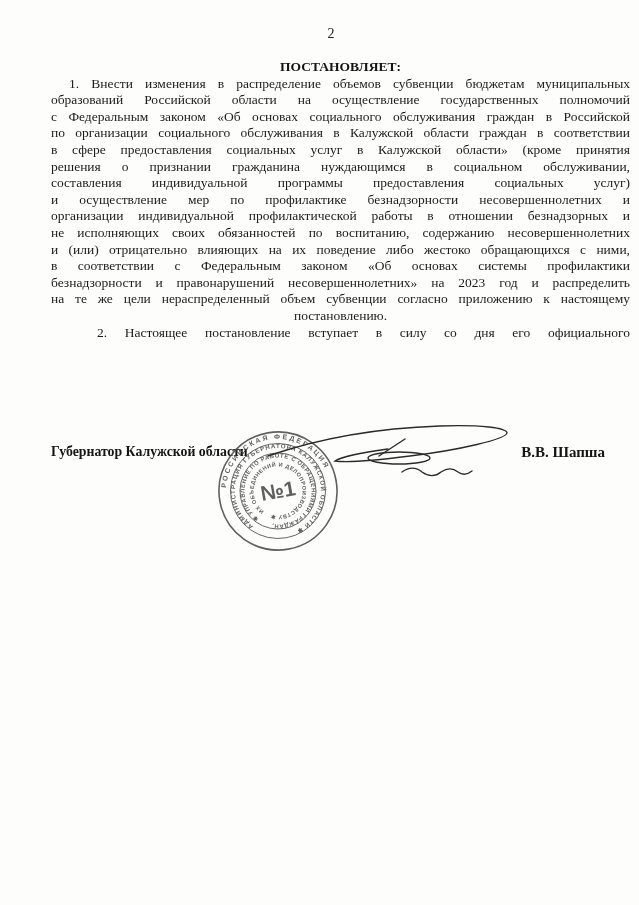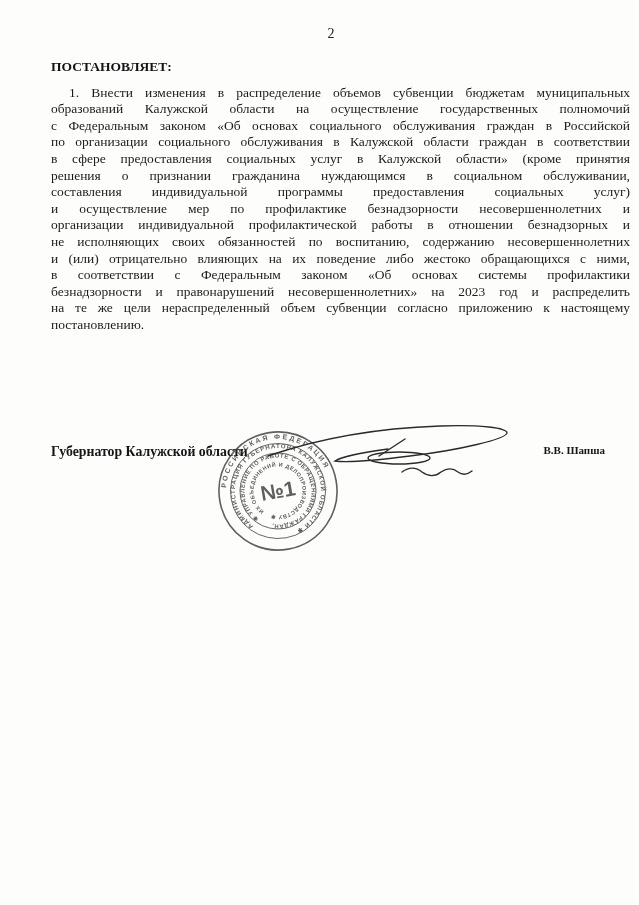--- a/index.html
+++ b/index.html
@@ -26,42 +26,42 @@
     position: absolute;
     top: 59px;
     left: 51px;
     width: 579px;
   }
   .line {
     font-size: 13.5px;
     line-height: 16.6px;
     height: 16.6px;
     white-space: nowrap;
-    text-align: left;
+    text-align: center;
     color: #1c1c1c;
   }
   .line.jl {
     white-space: normal;
     text-align: justify;
     text-align-last: justify;
   }
   .line.bold { font-weight: 700; color: #141414; }
   .gov-title {
     position: absolute;
     top: 444px;
     left: 51px;
     font-size: 13.8px;
     font-weight: 700;
     color: #151515;
   }
   .gov-name {
     position: absolute;
     top: 444px;
     right: 34px;
-    font-size: 11px;
+    font-size: 15px;
     font-weight: 700;
     color: #151515;
   }
   .stamp-svg {
     position: absolute;
     left: 208px;
     top: 421px;
     width: 140px;
     height: 140px;
     transform: rotate(-10deg);
@@ -89,35 +89,36 @@
 </style>
 </head>
 <body>
 
 <div class="page">
 
   <div class="page-number">2</div>
 
   <div class="doc-body">
       <div class="line bold">ПОСТАНОВЛЯЕТ:</div>
-      <div class="line jl" style="text-indent: 18px; margin-top: 9px;">1. Внести изменения в распределение объемов субвенции бюджетам муниципальных</div>
-      <div class="line jl">образований Калужской области на осуществление государственных полномочий</div>
+      <div class="line jl" style="text-indent: 18px;">1. Внести изменения в распределение объемов субвенции бюджетам муниципальных</div>
+      <div class="line jl">образований Российской области на осуществление государственных полномочий</div>
       <div class="line jl">с&nbsp;Федеральным законом «Об основах социального обслуживания граждан в Российской</div>
       <div class="line jl">по организации социального обслуживания в Калужской области граждан в соответствии</div>
       <div class="line jl">в&nbsp;сфере предоставления социальных услуг в Калужской области» (кроме принятия</div>
       <div class="line jl">решения о признании гражданина нуждающимся в социальном обслуживании,</div>
       <div class="line jl">составления индивидуальной программы предоставления социальных услуг)</div>
       <div class="line jl">и&nbsp;осуществление мер по профилактике безнадзорности несовершеннолетних и</div>
       <div class="line jl">организации индивидуальной профилактической работы в отношении безнадзорных и</div>
       <div class="line jl">не&nbsp;исполняющих своих обязанностей по воспитанию, содержанию несовершеннолетних</div>
       <div class="line jl">и&nbsp;(или) отрицательно влияющих на их поведение либо жестоко обращающихся с ними,</div>
       <div class="line jl">в&nbsp;соответствии с Федеральным законом «Об основах системы профилактики</div>
       <div class="line jl">безнадзорности и правонарушений несовершеннолетних» на 2023 год и распределить</div>
       <div class="line jl">на&nbsp;те&nbsp;же цели нераспределенный объем субвенции согласно приложению к настоящему</div>
       <div class="line">постановлению.</div>
+      <div class="line jl" style="text-indent: 46px;">2. Настоящее постановление вступает в силу со дня его официального</div>
     </div>
 
   <div class="gov-title">Губернатор Калужской области</div>
   <div class="gov-name">В.В. Шапша</div>
 
   <svg class="stamp-svg" viewBox="0 0 140 140" xmlns="http://www.w3.org/2000/svg">
     <defs>
       <path id="r1" d="M 18 70 A 52 52 0 1 1 122 70 A 52 52 0 1 1 18 70"></path>
       <path id="r2" d="M 39.6 100.4 A 43 43 0 1 1 100.4 100.4 A 43 43 0 0 1 39.6 100.4"></path>
       <path id="r3" d="M 46.3 93.7 A 33.5 33.5 0 1 1 93.7 93.7 A 33.5 33.5 0 0 1 46.3 93.7"></path>

